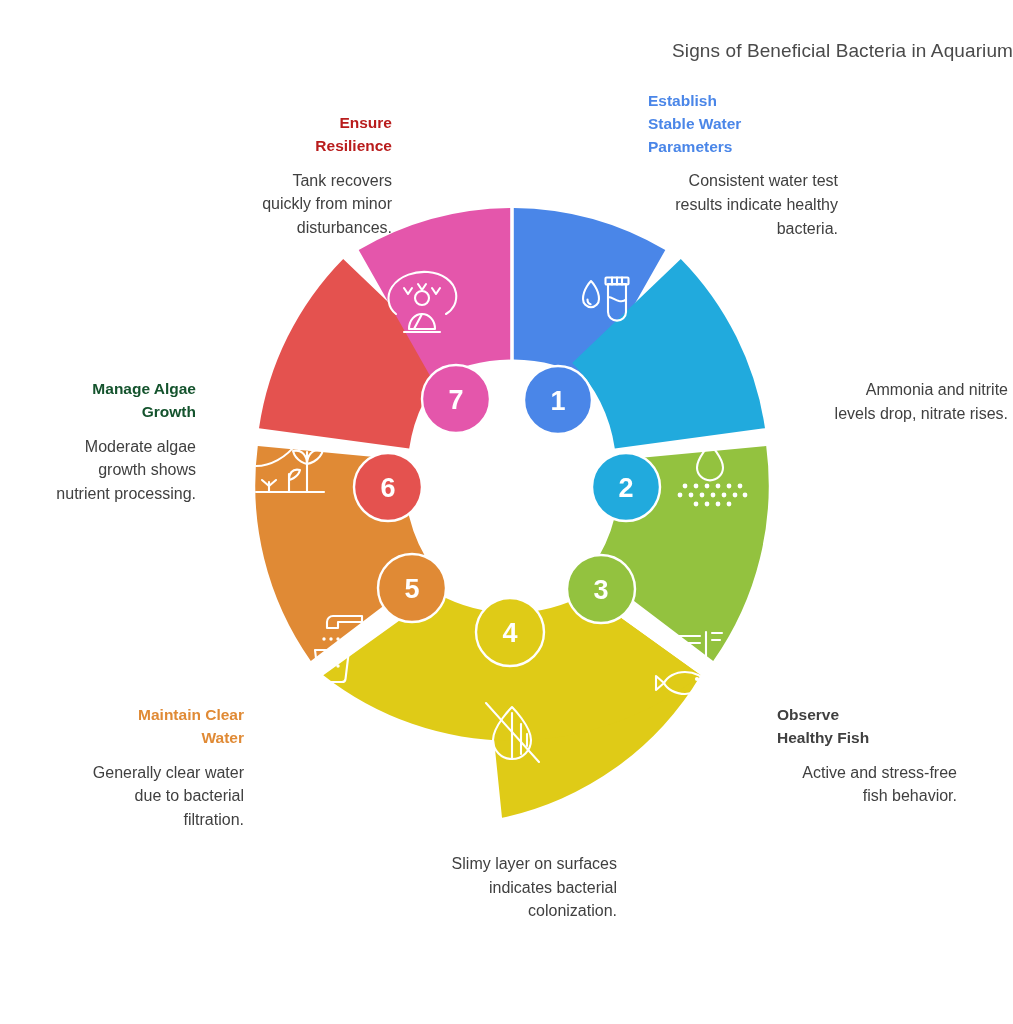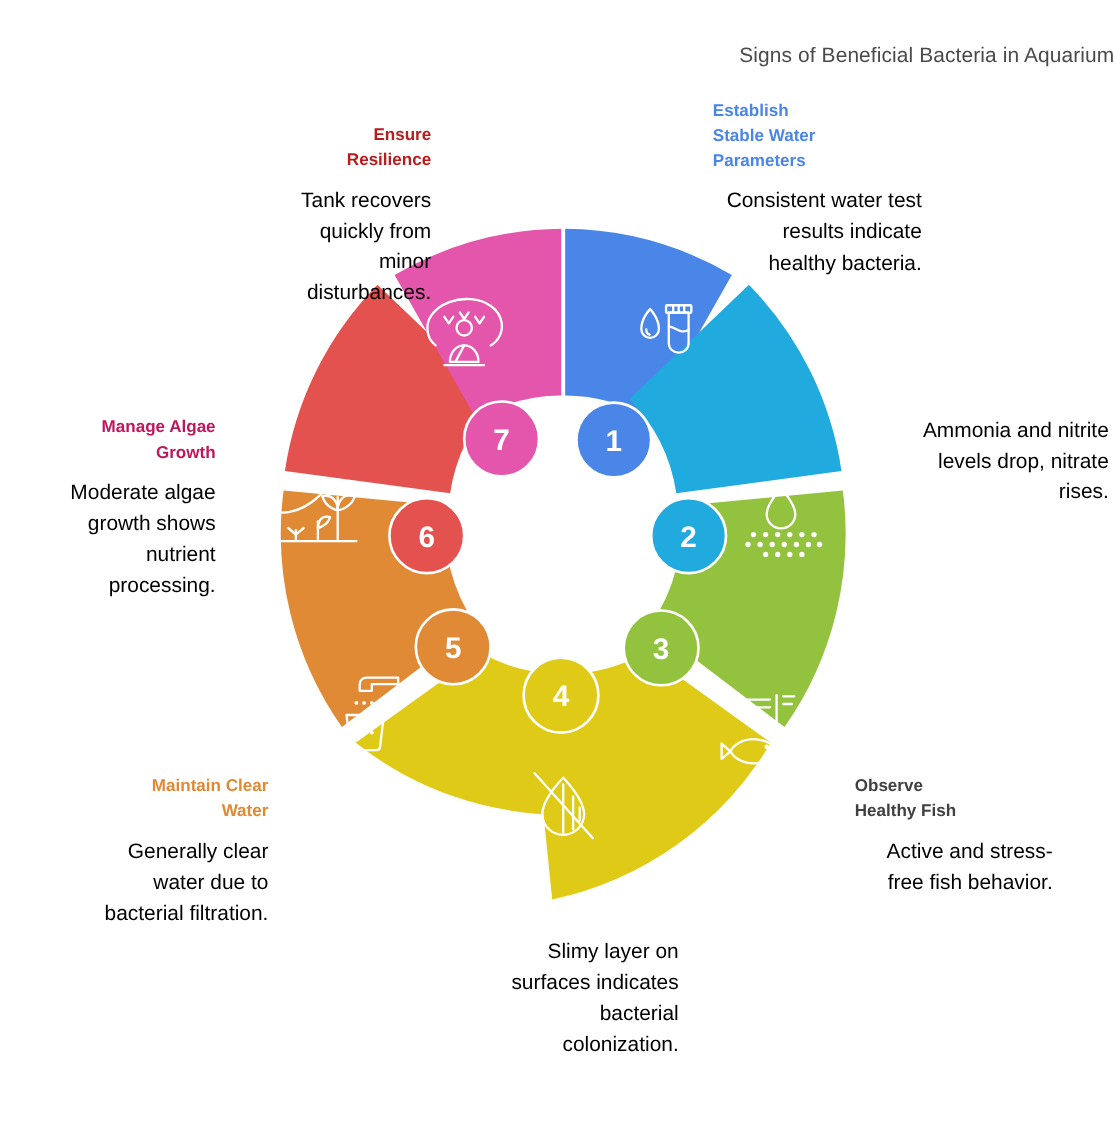--- a/index.html
+++ b/index.html
@@ -73,24 +73,24 @@
   .callout {
     position: absolute;
   }
   .callout .c-title {
     font-size: 15.5px;
     font-weight: 700;
     line-height: 1.47;
     margin: 0 0 11px 0;
   }
   .callout .c-desc {
-    font-size: 19px;
+    font-size: 16px;
     font-weight: 400;
     line-height: 1.48;
-    color: #000000;
+    color: #404040;
     margin: 0;
     text-align: right;
   }
 
   .ta-left   { text-align: left; }
   .ta-right  { text-align: right; }
   .ta-center { text-align: center; }
 
   
   #callout-1 { left: 648px; top: 90px;  width: 190px; }
@@ -317,21 +317,21 @@
 
   <div class="callout ta-right" id="callout-5">
     <div class="c-title" style="color:#e08a35">
       <div>Maintain Clear</div>
       <div>Water</div>
     </div>
     <div class="c-desc">Generally clear water due to bacterial filtration.</div>
   </div>
 
   <div class="callout ta-right" id="callout-6">
-    <div class="c-title" style="color:#be185d">
+    <div class="c-title" style="color:#14532d">
       <div>Manage Algae</div>
       <div>Growth</div>
     </div>
     <div class="c-desc">Moderate algae growth shows nutrient processing.</div>
   </div>
 
   <div class="callout ta-right" id="callout-7">
     <div class="c-title" style="color:#b91c1c">
       <div>Ensure</div>
       <div>Resilience</div>

